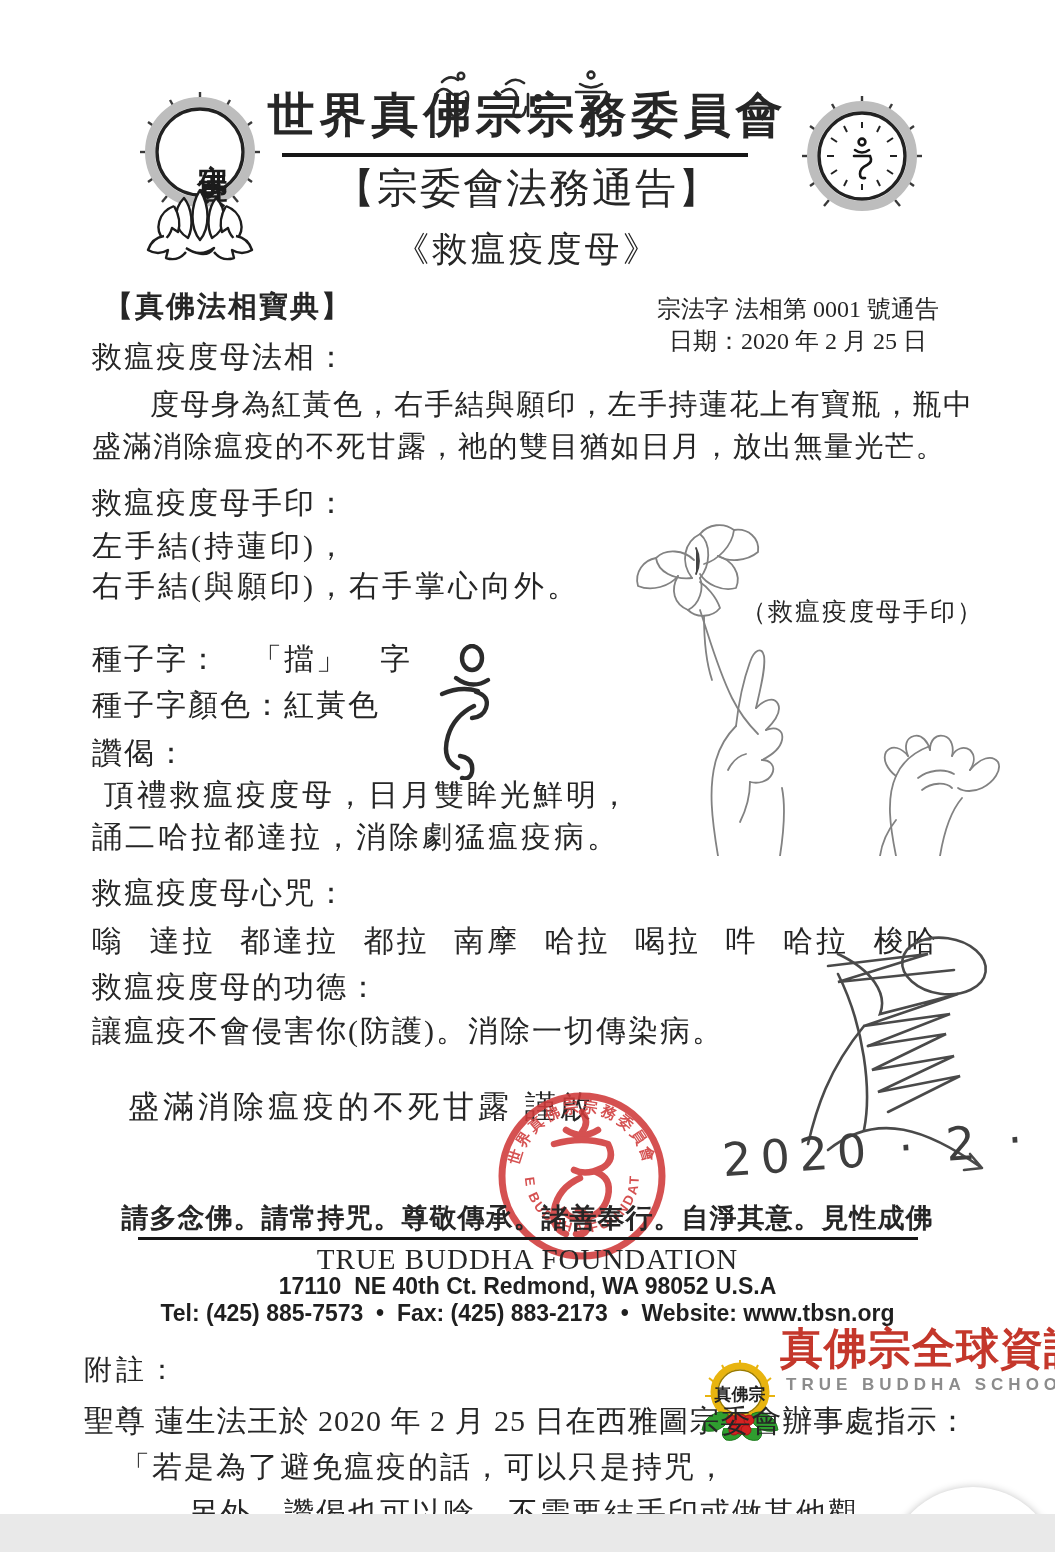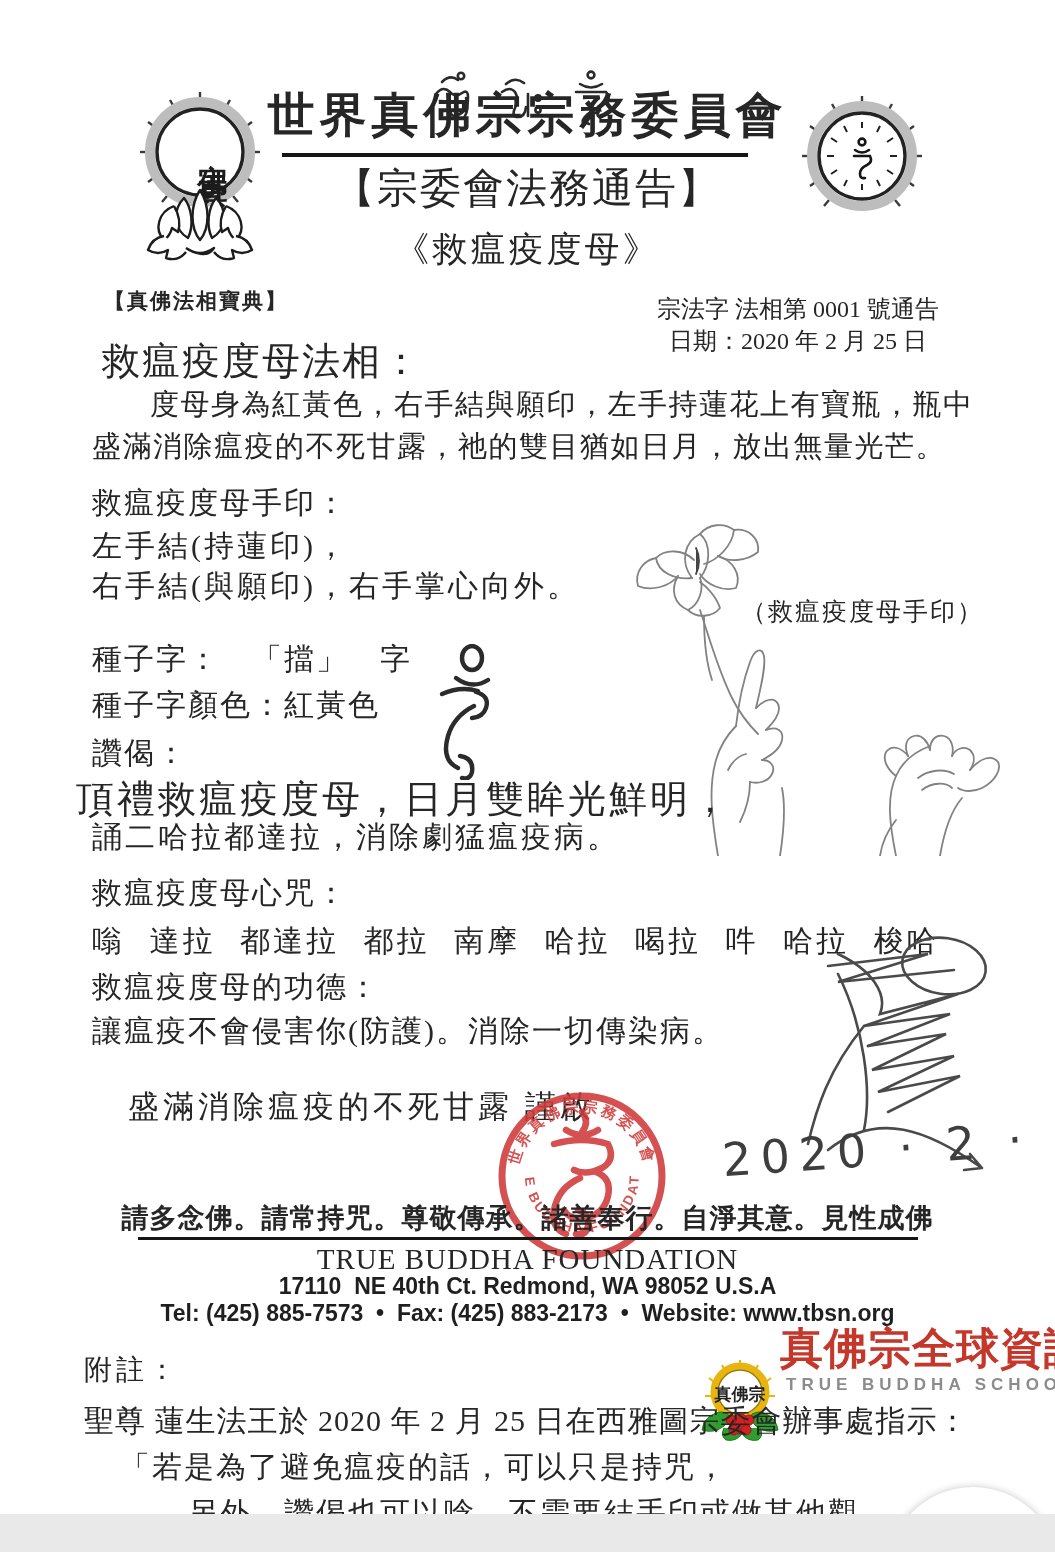--- a/index.html
+++ b/index.html
@@ -126,23 +126,23 @@
           <path d="M59,56 q7,5 14,0"></path>
           <path d="M58,62 h16 q3,6 -3,9 q-7,3 -7,9 q0,5 5,4"></path>
         </g>
       </g>
     </svg>
   </div>
 
   <div class="t" style="left:648px;top:294px;width:300px;text-align:center;font-size:24px;">宗法字 法相第 0001 號通告</div>
   <div class="t" style="left:648px;top:326px;width:300px;text-align:center;font-size:24px;">日期：2020 年 2 月 25 日</div>
 
-  <div class="t b" style="left:104px;top:288px;font-size:21px;letter-spacing:2px;">【真佛法相寶典】</div>
-
-  <div class="t" style="left:92px;top:338px;font-size:38px;letter-spacing:2px;margin-left:10px;">救瘟疫度母法相：</div>
+  <div class="t b" style="left:104px;top:288px;font-size:29px;letter-spacing:2px;">【真佛法相寶典】</div>
+
+  <div class="t" style="left:92px;top:338px;font-size:30px;letter-spacing:2px;">救瘟疫度母法相：</div>
   <div class="t" style="left:150px;top:386px;font-size:29px;letter-spacing:1.5px;">度母身為紅黃色，右手結與願印，左手持蓮花上有寶瓶，瓶中</div>
   <div class="t" style="left:92px;top:428px;font-size:29px;letter-spacing:1.5px;">盛滿消除瘟疫的不死甘露，祂的雙目猶如日月，放出無量光芒。</div>
 
   <div class="t" style="left:92px;top:484px;font-size:30px;letter-spacing:2px;">救瘟疫度母手印：</div>
   <div class="t" style="left:92px;top:527px;font-size:30px;letter-spacing:3px;">左手結(持蓮印)，</div>
   <div class="t" style="left:92px;top:567px;font-size:30px;letter-spacing:3px;">右手結(與願印)，右手掌心向外。</div>
 
   <div class="t" style="left:600px;top:480px;">
     <svg width="448" height="336" viewBox="0 0 448 336">
       <g stroke="#828282" stroke-width="1.8" fill="none" stroke-linecap="round" stroke-linejoin="round">
@@ -194,21 +194,21 @@
         <path d="M26,34 q16,12 32,2"></path>
         <path d="M12,50 q18,-8 36,-3"></path>
         <path d="M46,48 q14,4 10,16 q-3,9 -14,10"></path>
         <path d="M44,62 q-20,10 -26,30 q-7,24 10,32"></path>
         <path d="M30,112 q14,2 12,16 q-2,8 -10,6"></path>
       </g>
     </svg>
   </div>
 
   <div class="t" style="left:92px;top:734px;font-size:30px;letter-spacing:2px;">讚偈：</div>
-  <div class="t" style="left:76px;top:776px;font-size:38px;letter-spacing:3px;">頂禮救瘟疫度母，日月雙眸光鮮明，</div>
+  <div class="t" style="left:104px;top:776px;font-size:30px;letter-spacing:3px;">頂禮救瘟疫度母，日月雙眸光鮮明，</div>
   <div class="t" style="left:92px;top:818px;font-size:30px;letter-spacing:3px;">誦二哈拉都達拉，消除劇猛瘟疫病。</div>
 
   <div class="t" style="left:92px;top:874px;font-size:30px;letter-spacing:2px;">救瘟疫度母心咒：</div>
   <div class="t" style="left:92px;top:922px;font-size:30px;letter-spacing:3px;word-spacing:14px;">嗡 達拉 都達拉 都拉 南摩 哈拉 喝拉 吽 哈拉 梭哈</div>
 
   <div class="t" style="left:92px;top:968px;font-size:30px;letter-spacing:2px;">救瘟疫度母的功德：</div>
   <div class="t" style="left:92px;top:1012px;font-size:30px;letter-spacing:2px;">讓瘟疫不會侵害你(防護)。消除一切傳染病。</div>
 
   <div class="t" style="left:128px;top:1088px;font-size:31px;letter-spacing:4px;">盛滿消除瘟疫的不死甘露 謹啟</div>
 

